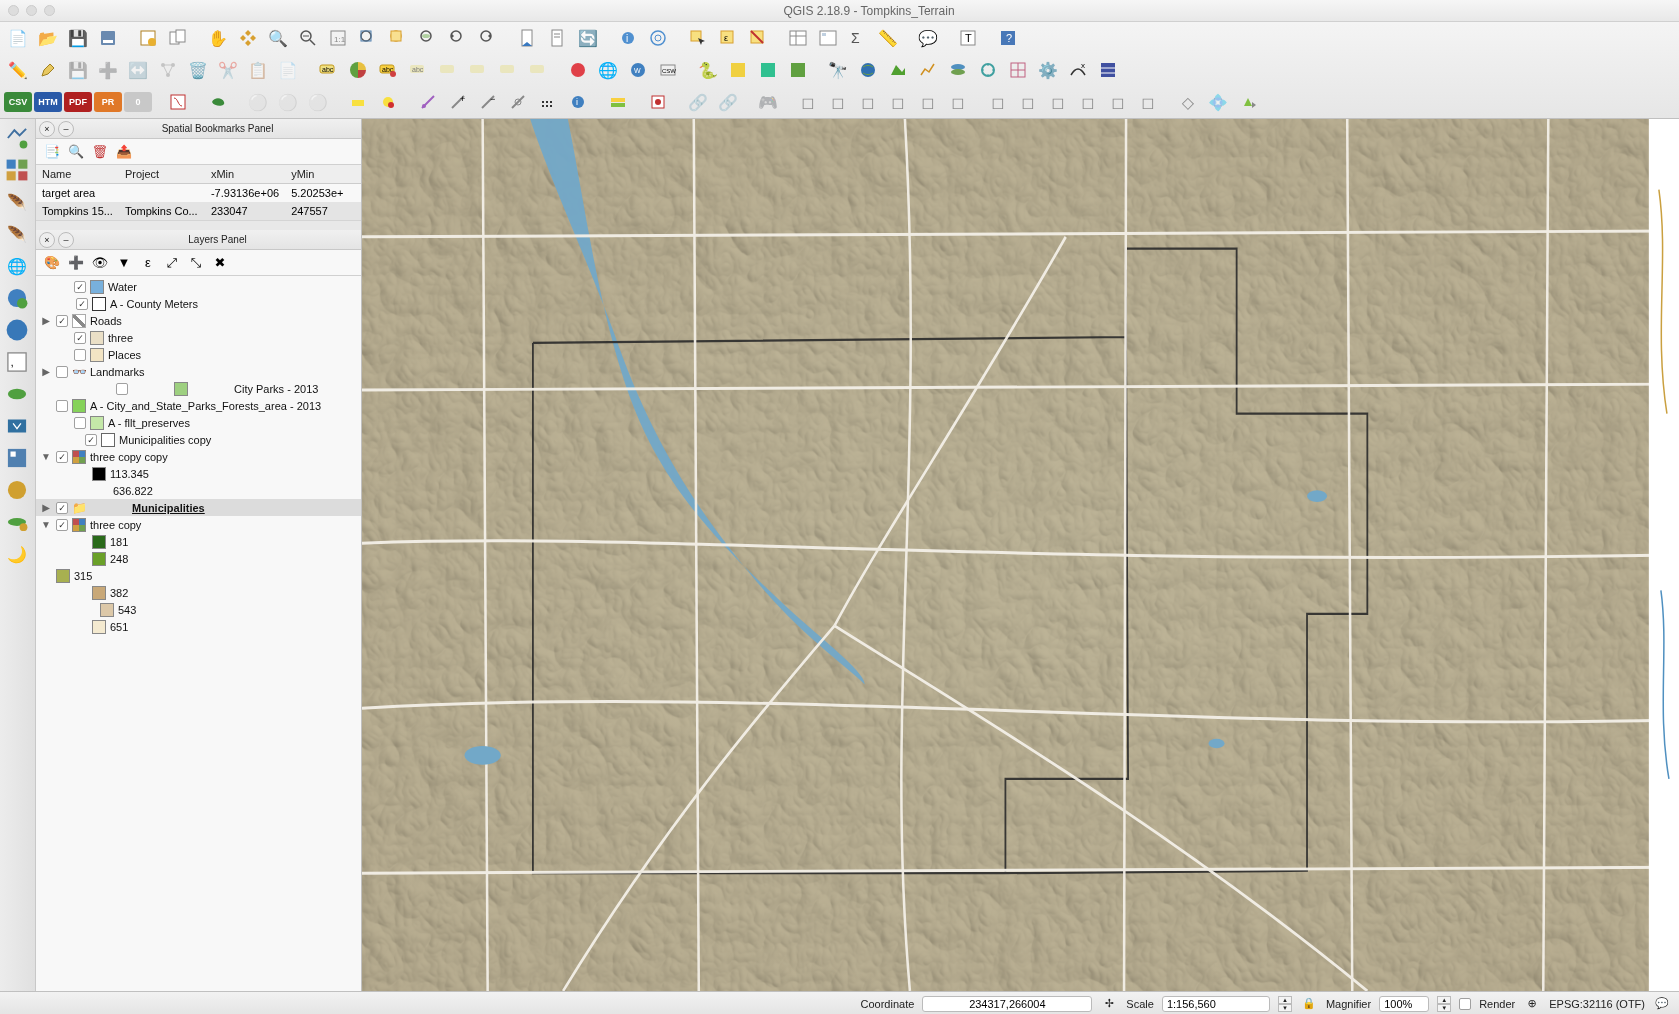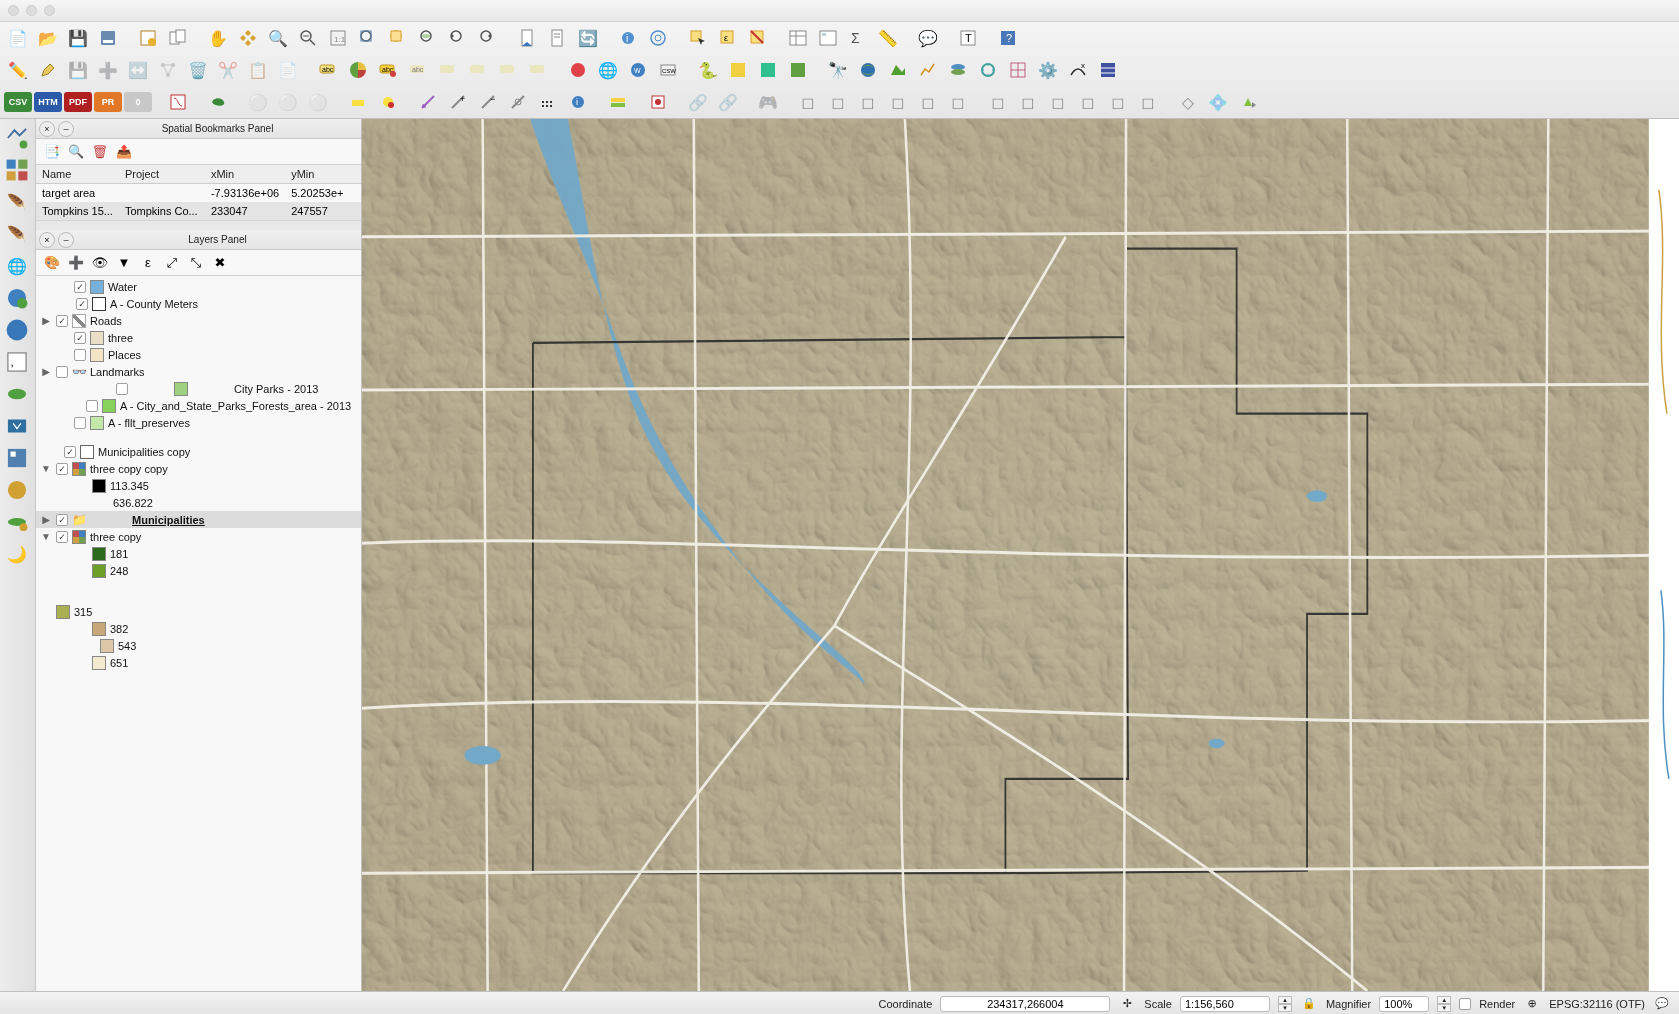--- a/index.html
+++ b/index.html
@@ -65,20 +65,21 @@
 </style>
 </head>
 <body>
 
 <div class="titlebar">
   <div class="traffic">
     <span></span>
     <span></span>
     <span></span>
   </div>
+  <div class="titlebar-title">QGIS 2.18.9 - Tompkins_Terrain</div>
 </div>
 
 <div class="toolbar-area">
   <div class="toolbar-row">
     <div class="tbtn">📄</div>
     <div class="tbtn">📂</div>
     <div class="tbtn">💾</div>
     <div class="tbtn">
         <svg viewBox="0 0 20 20">
           <rect x="3" y="3" width="14" height="14" fill="#6a8ab0" rx="1"></rect>
@@ -665,33 +666,33 @@
           <span class="cb"></span>
           <span class="sym" style="border: none; font-size: 12px;">👓</span>
           <span class="layer-label bold">Landmarks</span>
         </div>
         <div class="tree-row" style="padding-left: 22px; gap: 46px;">
           <span class="tw placeholder">▶</span>
           <span class="cb"></span>
           <span class="sym" style="background: rgb(158, 208, 128);"></span>
           <span class="layer-label bold">City Parks - 2013</span>
         </div>
-        <div class="tree-row" style="padding-left: 34px;">
+        <div class="tree-row" style="padding-left: 4px;">
           <span class="tw placeholder">▶</span>
           <span class="cb"></span>
           <span class="sym" style="background: rgb(134, 210, 90);"></span>
           <span class="layer-label bold">A  - City_and_State_Parks_Forests_area - 2013</span>
         </div>
         <div class="tree-row" style="padding-left: 22px;">
           <span class="tw placeholder">▶</span>
           <span class="cb"></span>
           <span class="sym" style="background: rgb(196, 232, 168);"></span>
           <span class="layer-label bold">A - fllt_preserves</span>
         </div>
-        <div class="tree-row" style="padding-left: 12px; margin-top: 12px;">
+        <div class="tree-row" style="padding-left: 33px;">
           <span class="tw placeholder">▶</span>
           <span class="cb checked"></span>
           <span class="sym" style="background: rgb(255, 255, 255); border-color: rgb(102, 102, 102);"></span>
           <span class="layer-label bold">Municipalities copy</span>
         </div>
         <div class="tree-row" style="padding-left: 4px;">
           <span class="tw">▼</span>
           <span class="cb checked"></span>
           <span class="sym" style="background: conic-gradient(rgb(64, 128, 192) 0deg, rgb(64, 128, 192) 25%, rgb(112, 160, 80) 0deg, rgb(112, 160, 80) 50%, rgb(208, 160, 64) 0deg, rgb(208, 160, 64) 75%, rgb(192, 80, 80) 0deg); border: 1px solid rgb(136, 136, 136);"></span>
           <span class="layer-label bold">three copy copy</span>
@@ -721,21 +722,21 @@
         <div class="tree-row" style="padding-left: 40px;">
           <span class="tw placeholder">▶</span>
           <span class="sym" style="background: rgb(42, 106, 26);"></span>
           <span class="layer-label">181</span>
         </div>
         <div class="tree-row" style="padding-left: 40px;">
           <span class="tw placeholder">▶</span>
           <span class="sym" style="background: rgb(106, 160, 40);"></span>
           <span class="layer-label">248</span>
         </div>
-        <div class="tree-row" style=" margin-top: 24px;">
+        <div class="tree-row" style="">
           <span class="tw placeholder">▶</span>
           <span class="sym" style="background: rgb(168, 176, 80);"></span>
           <span class="layer-label">315</span>
         </div>
         <div class="tree-row" style="padding-left: 40px;">
           <span class="tw placeholder">▶</span>
           <span class="sym" style="background: rgb(200, 168, 120);"></span>
           <span class="layer-label">382</span>
         </div>
         <div class="tree-row" style="padding-left: 48px;">
@@ -800,21 +801,21 @@
       <path d="M1292 400 C1300 450 1288 500 1300 560" stroke="#5090c0" fill="none" stroke-width="1.5"></path>
     </svg>
   </div>
 </div>
 
 <div class="statusbar">
   <span>Coordinate</span>
   <input style="width: 170px; text-align: center;" value="234317,266004">
   <div class="sbtn">✢</div>
   <span>Scale</span>
-  <input style="width: 90px;" value="1:156,560">
+  <input style="width: 108px;" value="1:156,560">
   <div class="spin">
       <span>▴</span>
       <span>▾</span>
     </div>
   <div class="sbtn">🔒</div>
   <span>Magnifier</span>
   <input style="width: 50px;" value="100%">
   <div class="spin">
       <span>▴</span>
       <span>▾</span>

